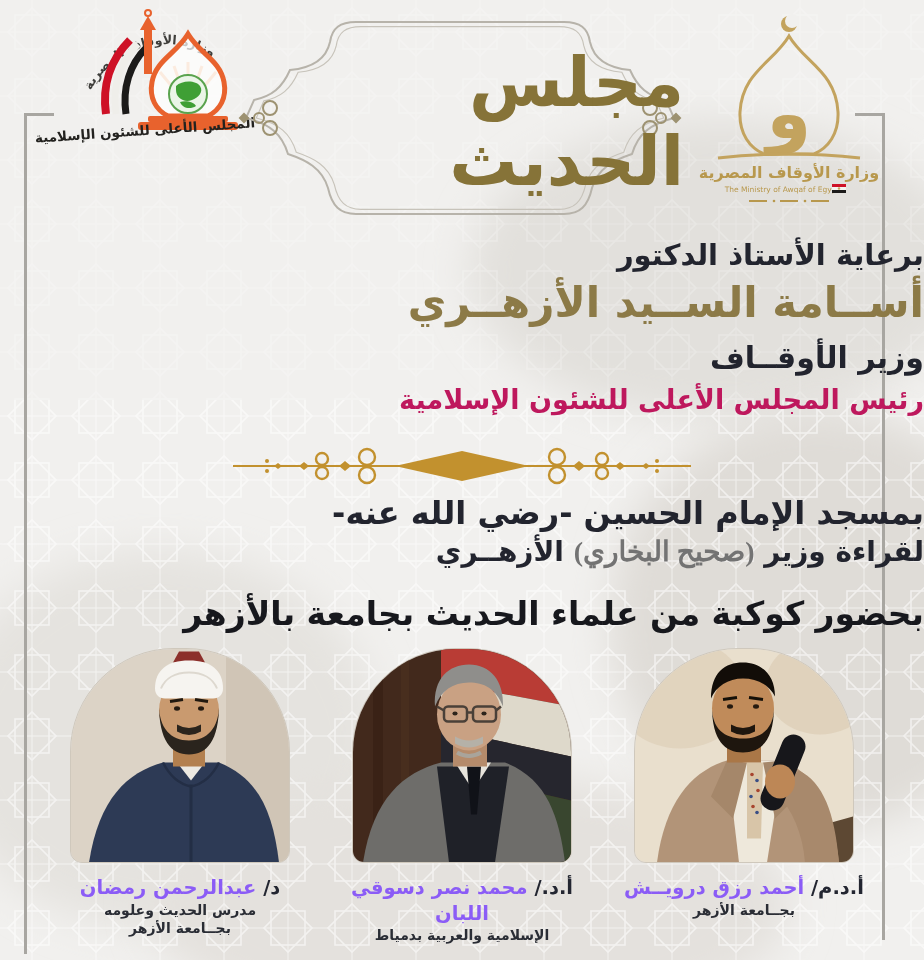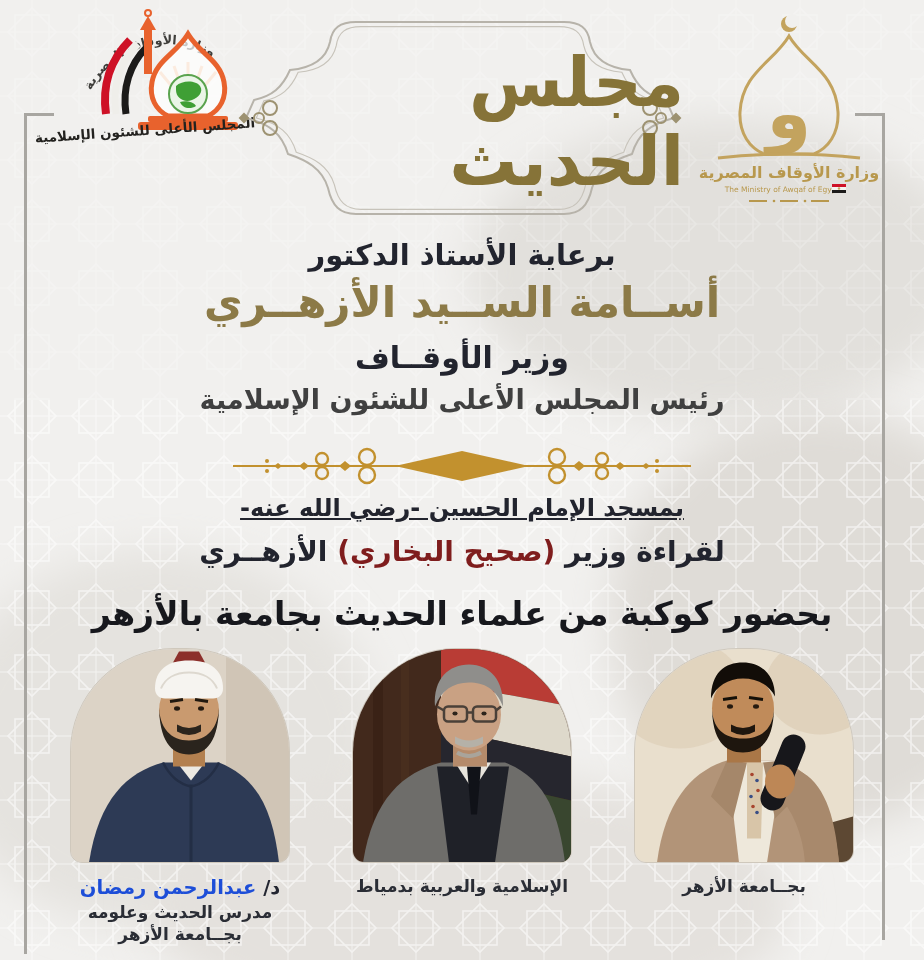--- a/index.html
+++ b/index.html
@@ -19,41 +19,41 @@
   
   .council-logo{left:48px;top:6px;}
   .council-caption{left:30px;top:122px;width:230px;text-align:center;
     font-size:13.5px;font-weight:bold;color:#23221f;transform:rotate(-4deg);letter-spacing:-0.5px;}
   .title-frame{left:236px;top:12px;}
   .title-callig{left:236px;top:52px;width:448px;height:140px;display:flex;align-items:center;justify-content:center;
     font-size:68px;font-weight:bold;color:#867338;letter-spacing:-2px;}
   .ministry-logo{left:694px;top:10px;}
 
   
-  .line{left:0;right:0;text-align:center;color:#22242e;font-weight:bold;}
+  .line{left:0;right:0;color:#22242e;font-weight:bold;}
   .intro{top:238px;font-size:29px;}
   .big-name{top:278px;font-size:42px;color:#8c7a47;}
   .minister{top:340px;font-size:30px;letter-spacing:1px;}
-  .subtitle{top:384px;font-size:27px;color:#404040;}
+  .subtitle{top:384px;font-size:27px;color:#be185d;}
   .divider{left:227px;top:444px;}
-  .venue{top:494px;font-size:24px;text-decoration:underline;}
+  .venue{top:494px;font-size:32px;}
   .reading{top:535px;font-size:28px;}
-  .reading .book{color:#7f1d1d;}
+  .reading .book{color:#737373;font-family:Liberation Serif, serif;}
   .attendance{top:594px;font-size:33px;color:#17181d;}
 
   
   .cards{position:absolute;left:42px;right:42px;top:648px;display:flex;justify-content:space-between;}
   .card{width:276px;display:flex;flex-direction:column;align-items:center;}
   .photo{width:218px;height:213px;border-radius:104px 104px 12px 12px;overflow:hidden;
     border:1px solid #cfc8bc;background:#ddd;}
   .photo svg{width:100%;height:100%;}
   .caption{margin-top:12px;text-align:center;line-height:1.32;}
   .caption-name{font-size:19.5px;font-weight:bold;color:#232631;}
-  .caption-name .gname{color:#1d4ed8;}
-  .caption-role{font-size:17px;font-weight:bold;color:#2a2d35;}
+  .caption-name .gname{color:#8b5cf6;}
+  .caption-role{font-size:14px;font-weight:bold;color:#2a2d35;}
 </style>
 </head>
 <body>
 
 <div class="poster">
 
   <svg class="abs" width="924" height="960" style="left:0;top:0">
     <defs>
       <pattern id="geo" width="64" height="64" patternUnits="userSpaceOnUse">
         <rect x="15" y="15" width="34" height="34" fill="none" stroke="#ffffff" stroke-width="1.6"></rect>
@@ -231,20 +231,21 @@
           <ellipse cx="108" cy="60" rx="31" ry="35" fill="#c08b5a"></ellipse>
           <path d="M77 58 C77 92 90 104 108 104 C126 104 139 92 139 58 C139 80 127 90 108 90 C89 90 77 80 77 58 Z" fill="#1e160e"></path>
           <path d="M96 76 Q108 83 120 76 L120 83 Q108 90 96 83 Z" fill="#1e160e"></path>
           <path d="M76 50 C76 24 90 14 108 14 C126 14 140 26 140 48 C134 36 122 30 108 30 C93 30 81 38 76 50 Z" fill="#120d08"></path>
           <path d="M88 51 L102 49 M114 49 L128 51" stroke="#151008" stroke-width="3"></path>
           <ellipse cx="95" cy="58" rx="3" ry="2.2" fill="#241a10"></ellipse>
             <ellipse cx="121" cy="58" rx="3" ry="2.2" fill="#241a10"></ellipse>
         </svg>
       </div>
       <div class="caption">
+        <div class="caption-name"><span>أ.د.م/ </span><span class="gname">أحمد رزق درويــش</span></div>
         <div class="caption-role">بجــامعة الأزهر</div>
       </div>
     </div>
 
     <div class="card">
       <div class="photo">
         <svg viewBox="0 0 218 214" preserveAspectRatio="xMidYMid slice">
           <rect width="218" height="214" fill="#42291c"></rect>
           <rect x="20" width="10" height="214" fill="#381f14" opacity="0.7"></rect>
           <rect x="48" width="8" height="214" fill="#4c3120" opacity="0.7"></rect>
@@ -266,20 +267,21 @@
               <rect x="120" y="58" width="23" height="15" rx="4"></rect>
             <path d="M114 64 H120 M91 62 L84 58 M143 62 L148 58"></path>
           </g>
           <ellipse cx="102" cy="65" rx="2.6" ry="2" fill="#2c241c"></ellipse>
             <ellipse cx="131" cy="65" rx="2.6" ry="2" fill="#2c241c"></ellipse>
           <path d="M102 88 Q116 96 130 88 L130 95 Q116 103 102 95 Z" fill="#b5b1a8"></path>
           <path d="M104 104 Q116 111 128 104" stroke="#a9a49b" stroke-width="4" fill="none"></path>
         </svg>
       </div>
       <div class="caption">
+        <div class="caption-name"><span>أ.د./ </span><span class="gname">محمد نصر دسوقي اللبان</span></div>
         <div class="caption-role">الإسلامية والعربية بدمياط</div>
       </div>
     </div>
 
     <div class="card">
       <div class="photo">
         <svg viewBox="0 0 218 214" preserveAspectRatio="xMidYMid slice">
           <rect width="218" height="214" fill="#dcd3c6"></rect>
           <rect x="155" width="63" height="214" fill="#cdc2b1" opacity="0.8"></rect>
           <path d="M18 214 C28 150 56 124 92 114 L148 114 C188 130 202 164 208 214 Z" fill="#2d3a55"></path>

